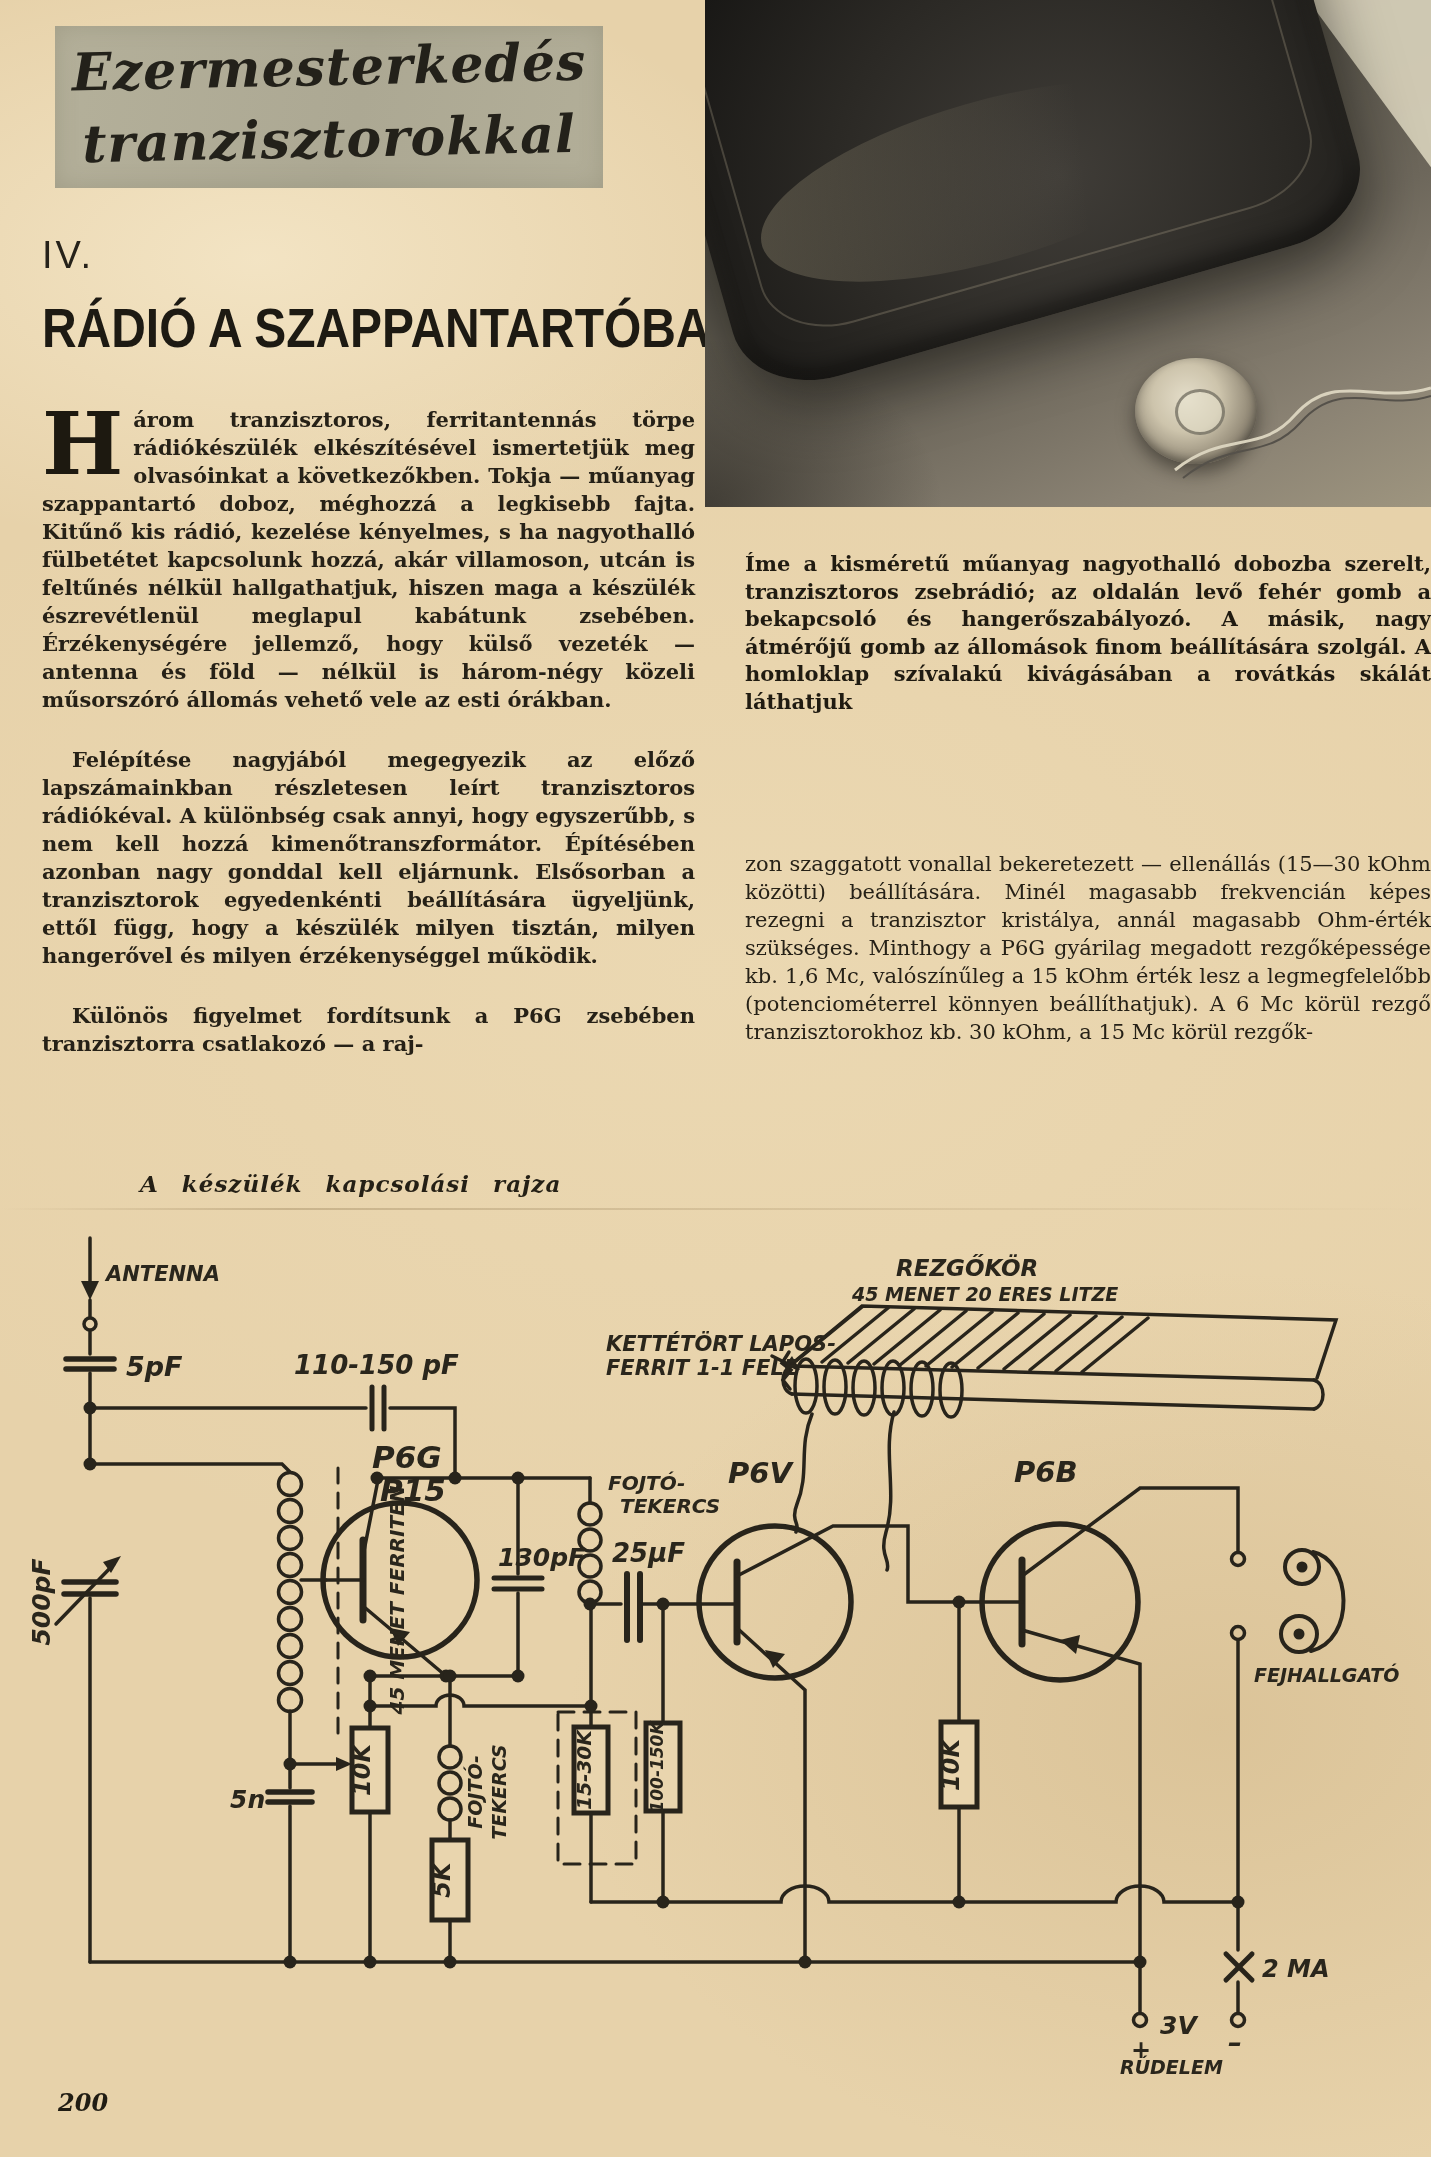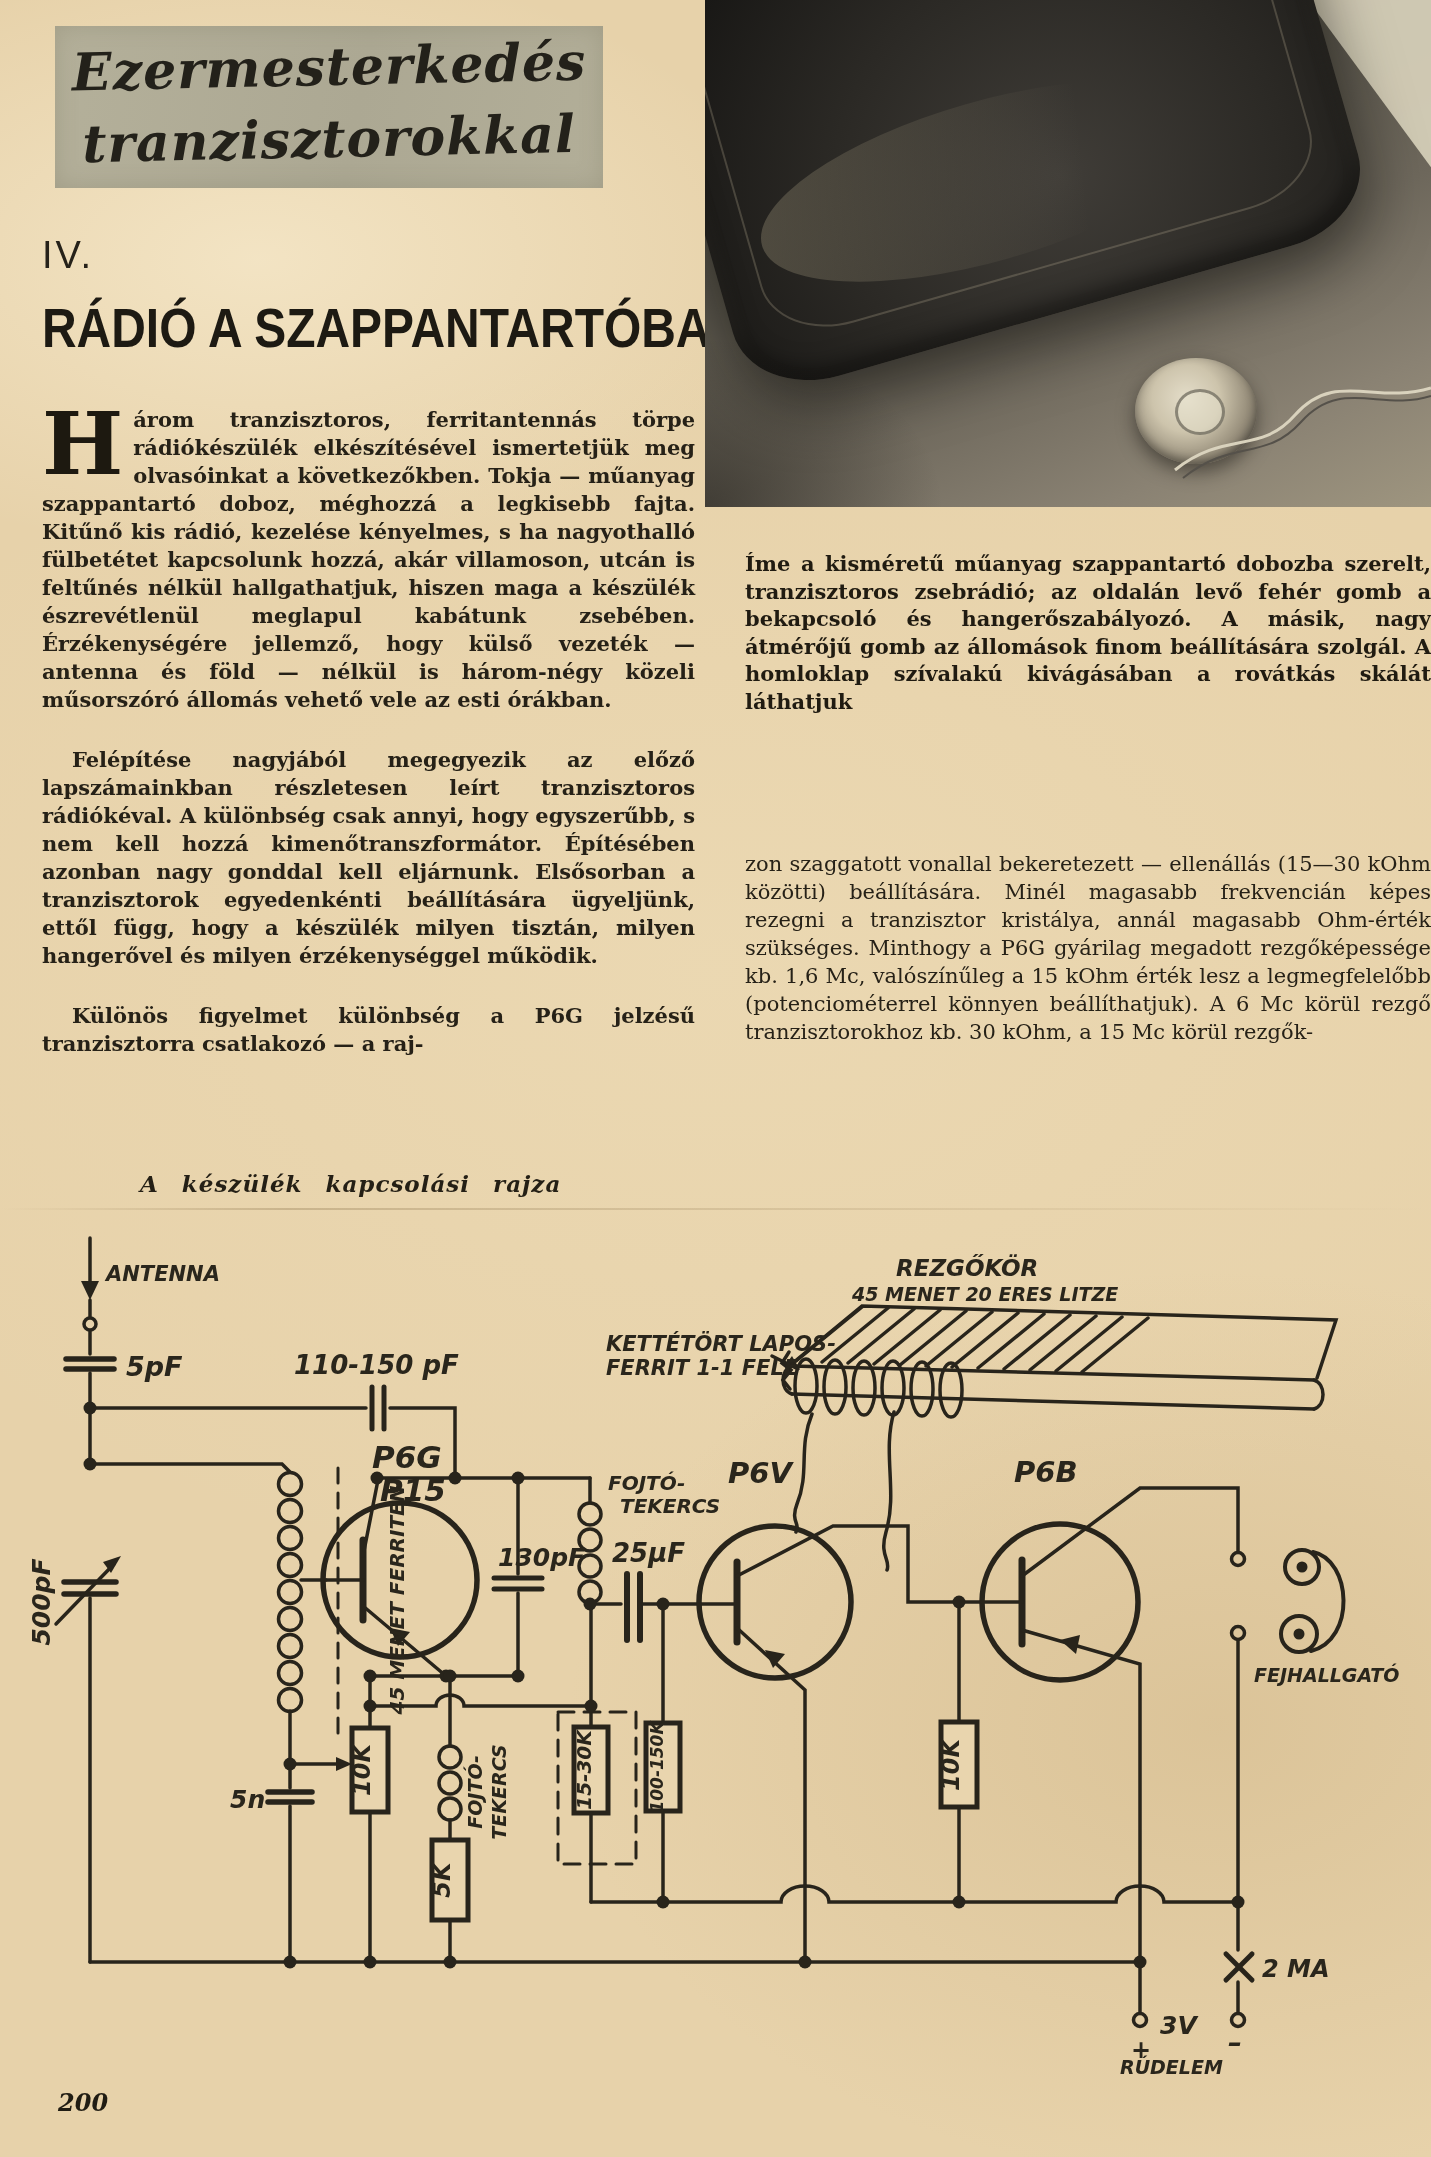--- a/index.html
+++ b/index.html
@@ -72,35 +72,35 @@
   <div class="masthead-box">
     <div class="mast-line mast-1">Ezermesterkedés</div>
     <div class="mast-line mast-2">tranzisztorokkal</div>
   </div>
   <div class="part-number">IV.</div>
   <div class="article-title">RÁDIÓ A SZAPPANTARTÓBAN</div>
 
   <div class="col-left">
     <p><span class="drop-cap">H</span><span>árom tranzisztoros, ferritantennás törpe rádiókészülék elkészítésével ismertetjük meg olvasóinkat a következőkben. Tokja — műanyag szappantartó doboz, méghozzá a legkisebb fajta. Kitűnő kis rádió, kezelése kényelmes, s ha nagyothalló fülbetétet kapcsolunk hozzá, akár villamoson, utcán is feltűnés nélkül hallgathatjuk, hiszen maga a készülék észrevétlenül meglapul kabátunk zsebében. Érzékenységére jellemző, hogy külső vezeték — antenna és föld — nélkül is három-négy közeli műsorszóró állomás vehető vele az esti órákban.</span></p>
     <p class="indent">Felépítése nagyjából megegyezik az előző lapszámainkban részletesen leírt tranzisztoros rádiókéval. A különbség csak annyi, hogy egyszerűbb, s nem kell hozzá kimenőtranszformátor. Építésében azonban nagy gonddal kell eljárnunk. Elsősorban a tranzisztorok egyedenkénti beállítására ügyeljünk, ettől függ, hogy a készülék milyen tisztán, milyen hangerővel és milyen érzékenységgel működik.</p>
-    <p class="indent">Különös figyelmet különbség a P6G jelzésű tranzisztorra csatlakozó — a raj-</p>
+    <p class="indent">Különös figyelmet fordítsunk a P6G zsebében tranzisztorra csatlakozó — a raj-</p>
   </div>
 
   <div class="photo">
     <div class="ph-sliver"></div>
     <div class="ph-box"></div>
     <div class="ph-shadow"></div>
     <div class="ph-ear"></div>
     <svg class="ph-cord" width="726" height="507">
       <path d="M470,470 C520,430 555,455 590,415 C630,370 670,405 726,388" stroke="#d9d2bd" stroke-width="3" fill="none"></path>
       <path d="M478,478 C528,438 560,462 596,422 C636,377 676,412 726,396" stroke="#55514a" stroke-width="2" fill="none"></path>
     </svg>
   </div>
 
-  <div class="photo-caption">Íme a kisméretű műanyag szappantartó dobozba szerelt, tranzisztoros zsebrádió; az oldalán levő fehér gomb a bekapcsoló és hangerőszabályozó. A másik, nagy átmérőjű gomb az állomások finom beállítására szolgál. A homloklap szívalakú kivágásában a rovátkás skálát láthatjuk</div>
+  <div class="photo-caption">Íme a kisméretű műanyag nagyothalló dobozba szerelt, tranzisztoros zsebrádió; az oldalán levő fehér gomb a bekapcsoló és hangerőszabályozó. A másik, nagy átmérőjű gomb az állomások finom beállítására szolgál. A homloklap szívalakú kivágásában a rovátkás skálát láthatjuk</div>
 
   <div class="col-right">
     <p style="margin:0">zon szaggatott vonallal bekeretezett — ellenállás (15—30 kOhm közötti) beállítására. Minél magasabb frekvencián képes rezegni a tranzisztor kristálya, annál magasabb Ohm-érték szükséges. Minthogy a P6G gyárilag megadott rezgőképessége kb. 1,6 Mc, valószínűleg a 15 kOhm érték lesz a legmegfelelőbb (potenciométerrel könnyen beállíthatjuk). A 6 Mc körül rezgő tranzisztorokhoz kb. 30 kOhm, a 15 Mc körül rezgők-</p>
   </div>
 
   <div class="crease"></div>
   <div class="diagram-heading">A készülék kapcsolási rajza</div>
 
   <svg class="schem" width="1431" height="2157" viewBox="0 0 1431 2157">
     <g stroke="#28241b" stroke-width="3.5" fill="none" stroke-linecap="round">

